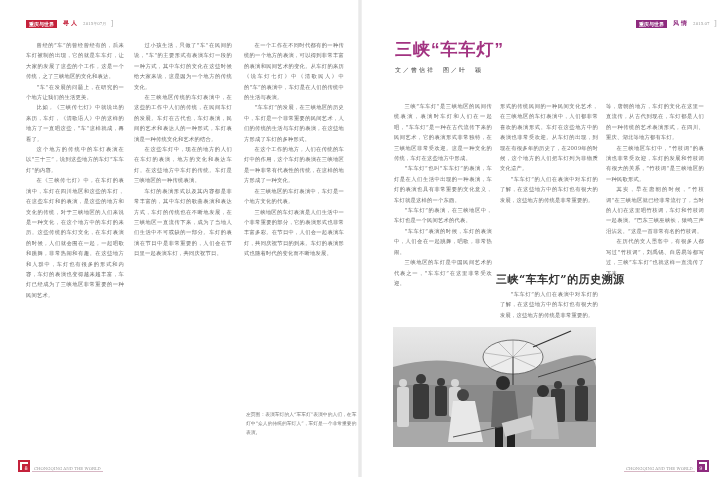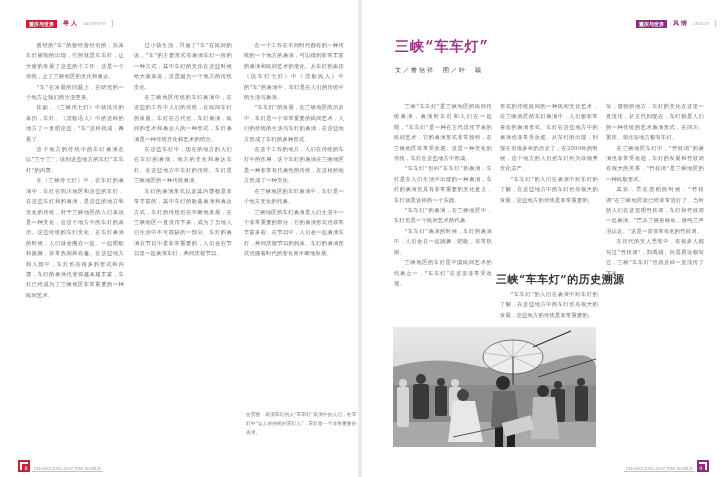--- a/index.html
+++ b/index.html
@@ -12,22 +12,22 @@
 
   .header { position:absolute; top:19px; display:flex; align-items:center; gap:4px; font-size:5px; }
   .header .brand { color:#fff; padding:1px 3px; font-weight:bold; font-size:5px; }
   .header .section { font-size:6px; font-weight:bold; padding:0 2px; }
   .header .issue { color:#999; font-size:4px; }
   .header .bracket { color:#bbb; font-size:8px; }
 
   .col { position:absolute; font-size:5.3px; line-height:10.4px; color:#666; text-align:justify; letter-spacing:0.2px; }
   .col p { margin:0; text-indent:2em; }
 
-  .title { position:absolute; left:395px; top:38px; font-family:Liberation Mono, monospace;
-           font-size:14px; font-weight:bold; letter-spacing:1px; }
+  .title { position:absolute; left:395px; top:38px; font-family:Liberation Sans, sans-serif;
+           font-size:17px; font-weight:bold; letter-spacing:1px; }
   .byline { position:absolute; left:395px; top:66px; font-size:6px; color:#444; letter-spacing:2px; }
   .subhead { position:absolute; left:480px; top:272px; font-size:11px; color:#333; font-weight:bold; letter-spacing:0.5px;margin-left:16px; }
 
   .photo { position:absolute; left:393px; top:327px; width:203px; height:120px; overflow:hidden; background:#cfcfcf; }
   .caption { position:absolute; left:246px; top:410px; width:112px; font-size:4.8px; line-height:9px; color:#777; }
 
   .footer { position:absolute; top:460px; display:flex; align-items:flex-end; }
   .footer .num-box { width:8px; height:8px; color:#fff; font-size:5px; text-align:center; line-height:8px; position:relative; }
   .footer .url { font-size:4px; color:#999; border-bottom:1px solid #d7b7c4; padding:0 2px; margin:0 2px; }
   .corner { position:absolute; width:8px; height:8px; border:2px solid; }

